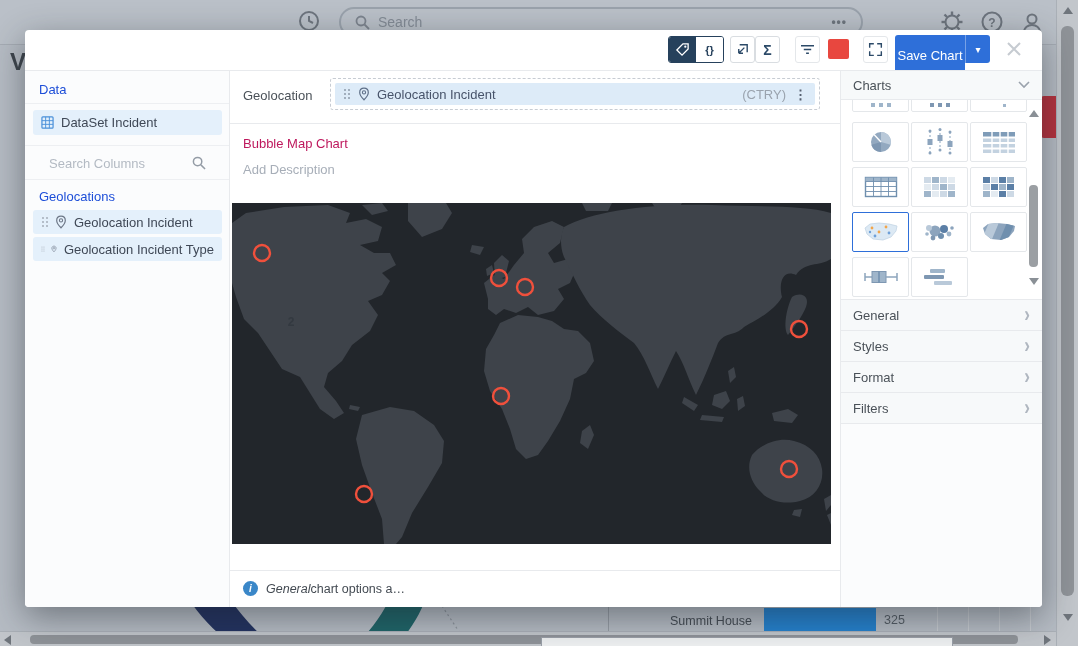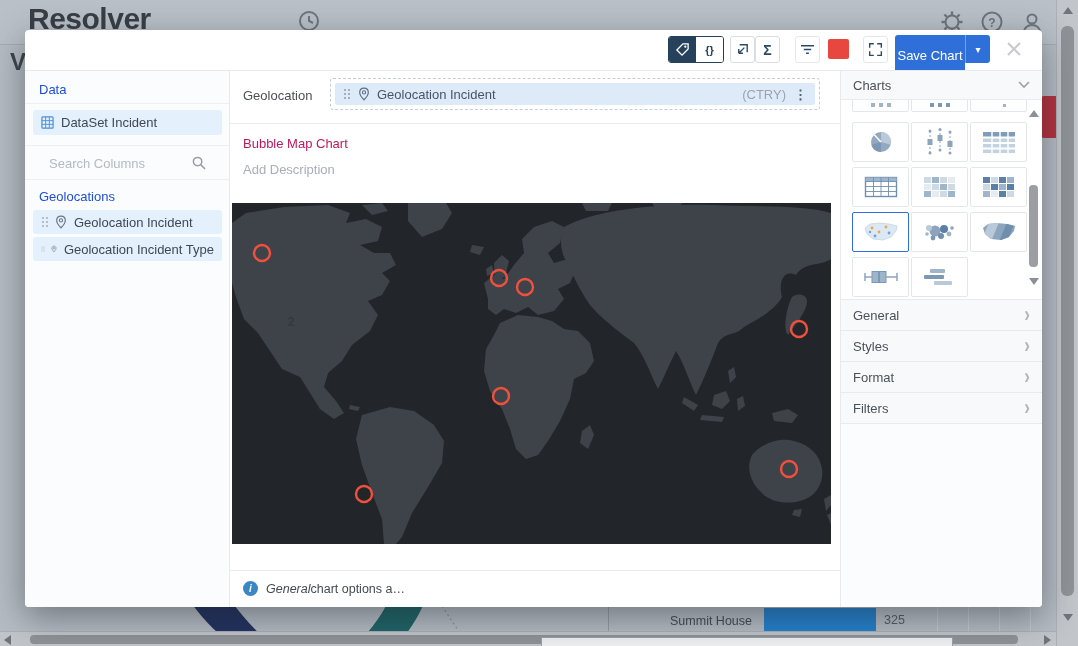--- a/index.html
+++ b/index.html
@@ -97,25 +97,32 @@
   .bubble { fill:none; stroke-width:2.4; }
   .bubble.filled { stroke:none; }
   .bubble-label { font:bold 12px "Liberation Sans", sans-serif; text-anchor:middle; }
 </style>
 </head>
 <body>
 
 <div id="canvas">
 
   <div class="bg-header">
-    <div class="bg-logo">Resolver</div>
     <svg class="abs" style="left:297px;top:9px;" width="24" height="24" viewBox="0 0 24 24">
       <circle cx="12" cy="12" r="9" fill="none" stroke="#6e757e" stroke-width="2"></circle>
       <path d="M12 7 V12 L16 14" fill="none" stroke="#6e757e" stroke-width="2"></path>
     </svg>
+    <div class="bg-search">
+      <svg width="15" height="15" viewBox="0 0 15 15">
+        <circle cx="6" cy="6" r="4.5" fill="none" stroke="#7d848e" stroke-width="1.8"></circle>
+        <line x1="9.5" y1="9.5" x2="14" y2="14" stroke="#7d848e" stroke-width="1.8"></line>
+      </svg>
+      <span class="ph">Search</span>
+      <span class="more">•••</span>
+    </div>
     <svg class="abs" style="left:940px;top:10px;" width="24" height="24" viewBox="0 0 24 24">
       <circle cx="12" cy="12" r="6.5" fill="none" stroke="#6e757e" stroke-width="2"></circle>
       <g stroke="#6e757e" stroke-width="2.4">
         <line x1="12" y1="1.5" x2="12" y2="5"></line>
           <line x1="12" y1="19" x2="12" y2="22.5"></line>
         <line x1="1.5" y1="12" x2="5" y2="12"></line>
           <line x1="19" y1="12" x2="22.5" y2="12"></line>
         <line x1="4.5" y1="4.5" x2="7" y2="7"></line>
           <line x1="17" y1="17" x2="19.5" y2="19.5"></line>
         <line x1="19.5" y1="4.5" x2="17" y2="7"></line>

